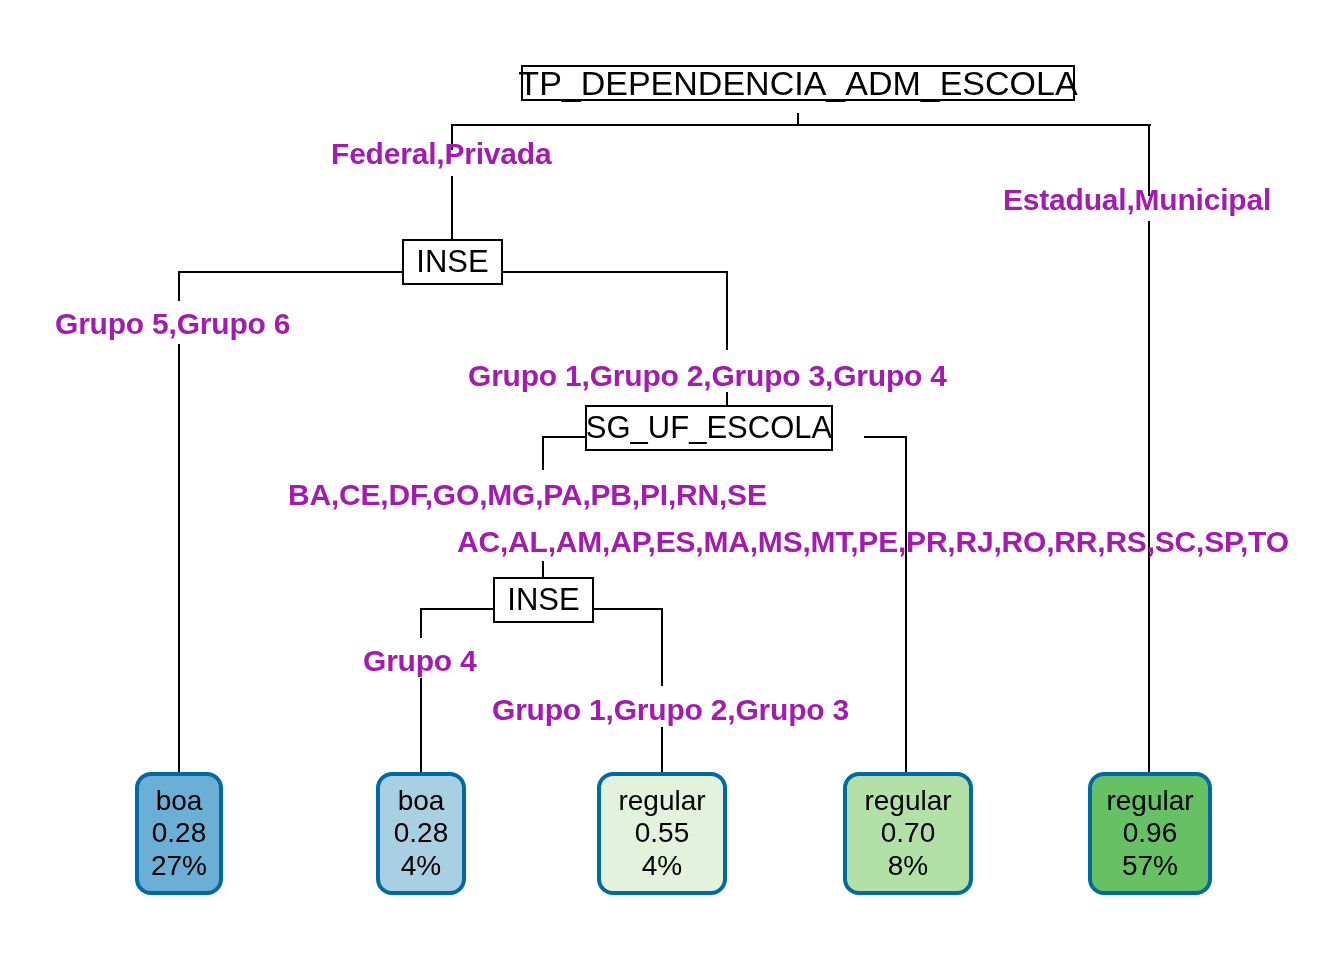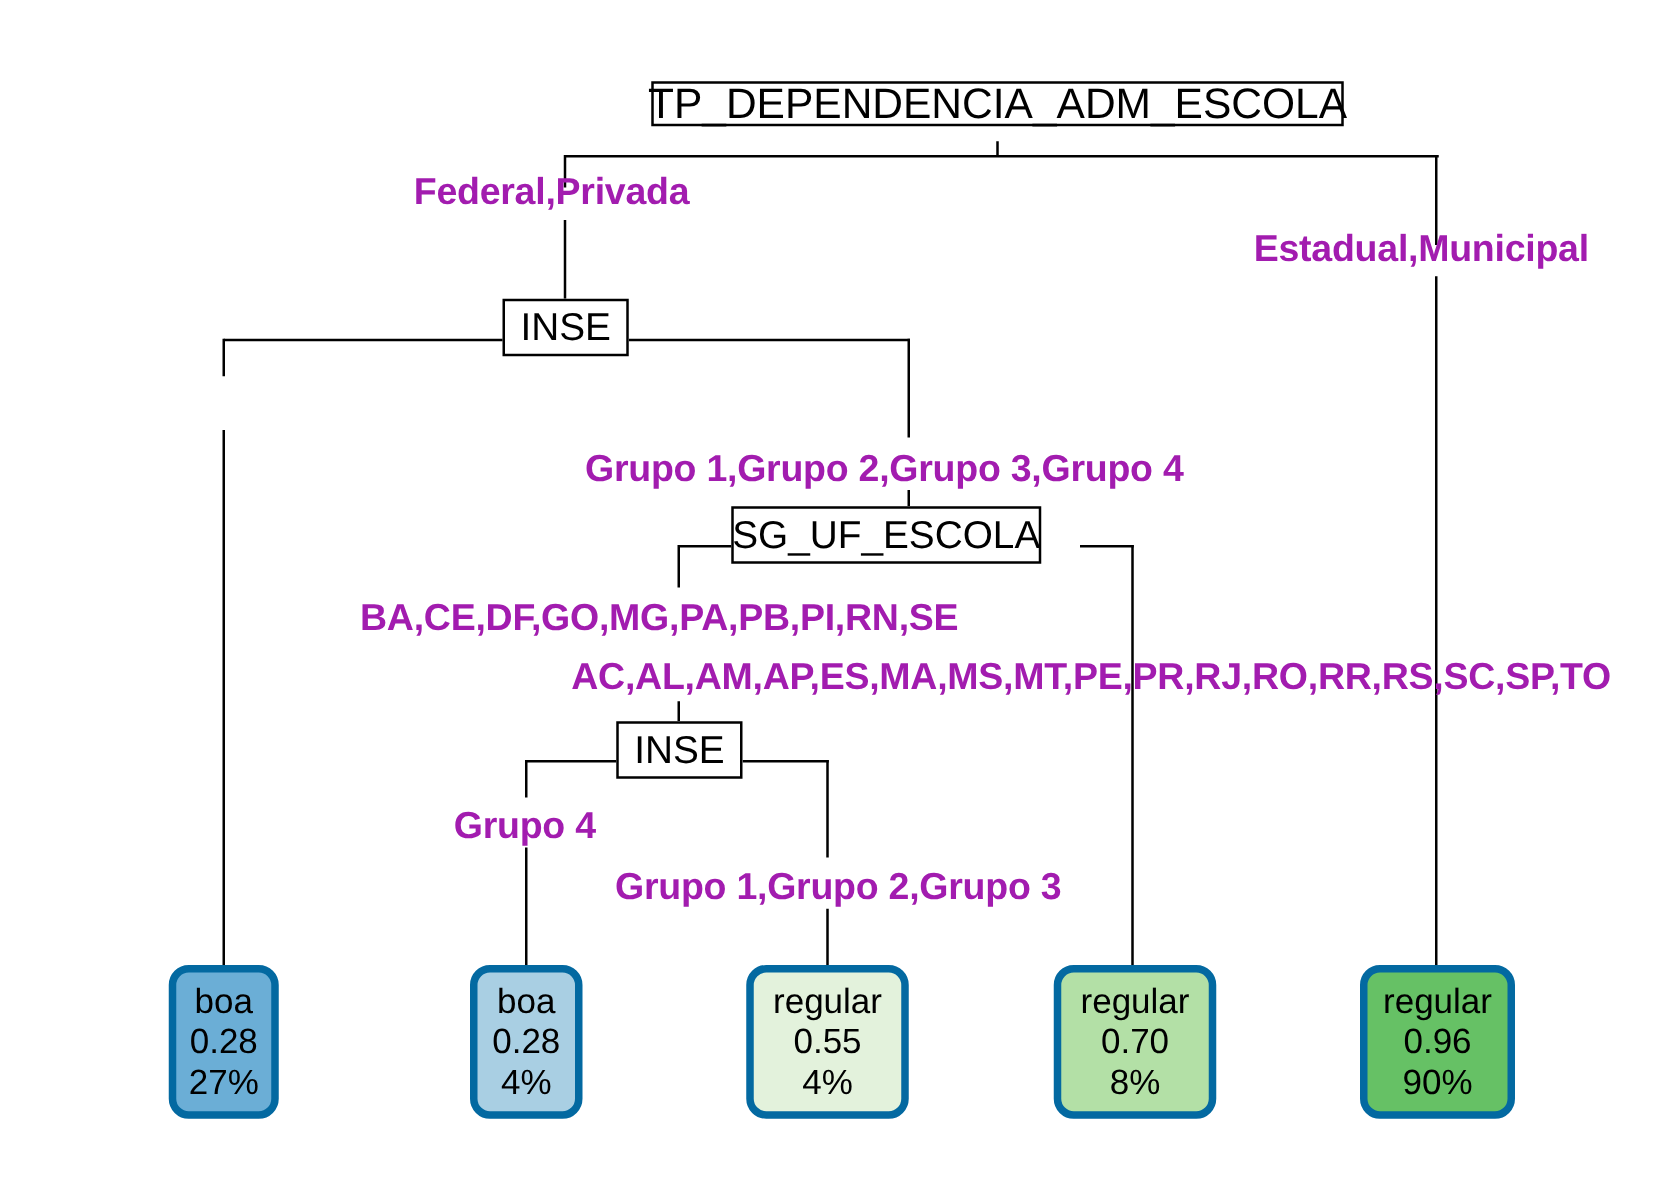--- a/index.html
+++ b/index.html
@@ -28,21 +28,21 @@
     color: #000000;
     font-weight: 400;
     white-space: nowrap;
     letter-spacing: 0px;
   }
 
   
   .leaf-box {
     position: absolute;
     box-sizing: border-box;
-    border: 6px solid #0369a1;
+    border: 4px solid #0369a1;
     border-radius: 16px;
     display: flex;
     flex-direction: column;
     align-items: center;
     justify-content: center;
     color: #000000;
     font-weight: 400;
     line-height: 1.16;
     white-space: nowrap;
   }
@@ -117,20 +117,21 @@
   <div class="node-box" style="left:402px; top:239px; width:101px; height:46px; font-size:31px;">INSE</div>
 
   <div class="node-box" style="left:585px; top:405px; width:248px; height:46px; font-size:31px;">SG_UF_ESCOLA</div>
 
   <div class="node-box" style="left:493px; top:577px; width:101px; height:46px; font-size:31px;">INSE</div>
 
   <div class="edge-label" style="left:331px; top:137px; font-size:30px;">Federal,Privada</div>
 
   <div class="edge-label" style="left:1003px; top:183px; font-size:30px;">Estadual,Municipal</div>
 
+  <div class="edge-label" style="left:55px; top:307px; font-size:30px;">Grupo 5,Grupo 6</div>
 
   <div class="edge-label" style="left:468px; top:359px; font-size:30px;">Grupo 1,Grupo 2,Grupo 3,Grupo 4</div>
 
   <div class="edge-label" style="left:288px; top:478px; font-size:30px;">BA,CE,DF,GO,MG,PA,PB,PI,RN,SE</div>
 
   <div class="edge-label" style="left:457px; top:525px; font-size:30px;">AC,AL,AM,AP,ES,MA,MS,MT,PE,PR,RJ,RO,RR,RS,SC,SP,TO</div>
 
   <div class="edge-label" style="left:363px; top:644px; font-size:30px;">Grupo 4</div>
 
   <div class="edge-label" style="left:477px; top:693px; font-size:30px;margin-left:15px;">Grupo 1,Grupo 2,Grupo 3</div>
@@ -155,16 +156,16 @@
 
   <div class="leaf-box" style="left:843px; top:772px; width:130px; height:123px; background:#B3E0A6; font-size:28px;">
     <span class="leaf-line">regular</span>
     <span class="leaf-line">0.70</span>
     <span class="leaf-line">8%</span>
   </div>
 
   <div class="leaf-box" style="left:1088px; top:772px; width:124px; height:123px; background:#66C165; font-size:28px;">
     <span class="leaf-line">regular</span>
     <span class="leaf-line">0.96</span>
-    <span class="leaf-line">90%</span>
+    <span class="leaf-line">57%</span>
   </div>
 
 </div>
 
 </body></html>

